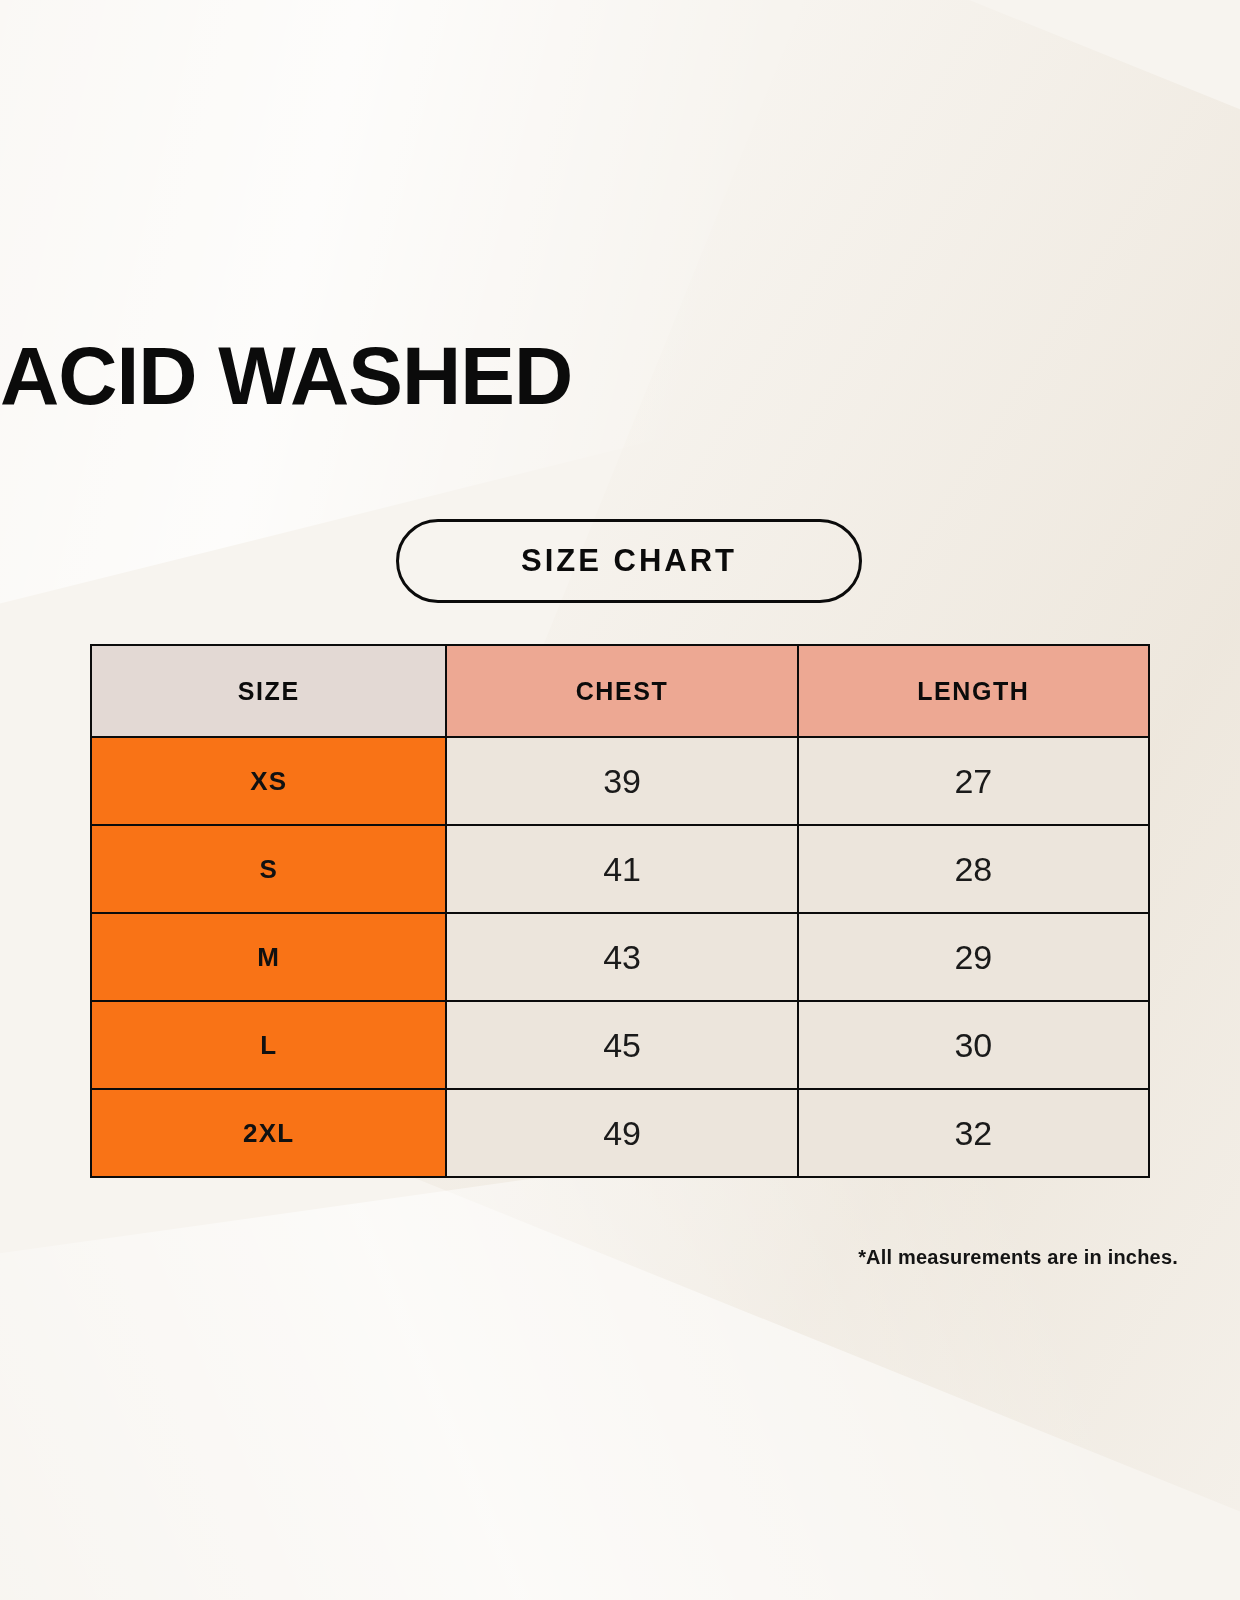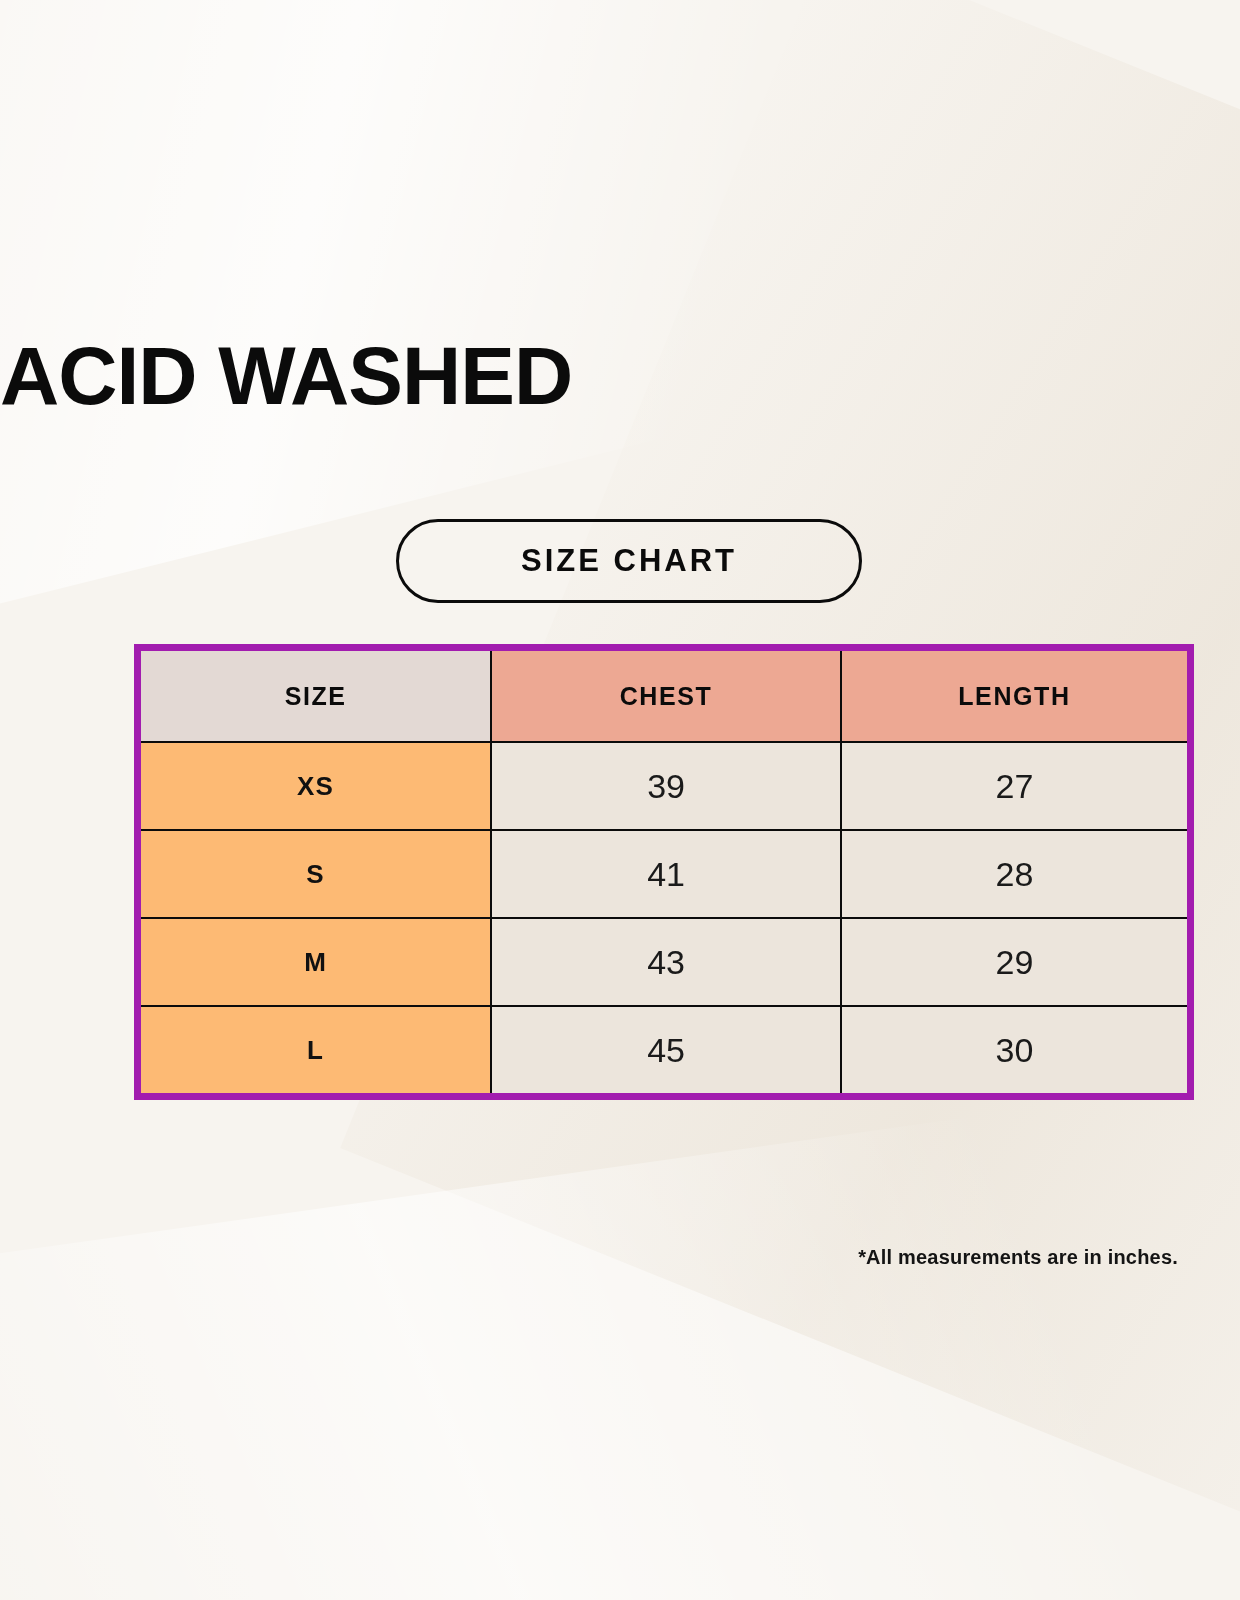--- a/index.html
+++ b/index.html
@@ -95,22 +95,21 @@
   .table-wrap {
     position: absolute;
     top: 644px;
     left: 90px;
     width: 1060px;
   }
   table.size-table {
     border-collapse: collapse;
     width: 1060px;
     table-layout: fixed;
-    border: 7px solid #a21caf;
-    margin-left: 44px;
+    border: 1px solid #a21caf;
   }
   table.size-table col.c-size  { width: 344px; }
   table.size-table col.c-chest { width: 340px; }
   table.size-table col.c-len   { width: 340px; }
 
   table.size-table th,
   table.size-table td {
     border: 2px solid #0b0b0b;
     height: 86px;
     text-align: center;
@@ -121,21 +120,21 @@
     height: 90px;
     font-size: 25px;
     font-weight: 700;
     letter-spacing: 1.6px;
     color: #0b0b0b;
   }
   th.head-size  { background: #e3d9d4; }
   th.head-meas  { background: #eda893; }
 
   td.cell-size {
-    background: #fdba74;
+    background: #f97316;
     font-size: 26px;
     font-weight: 700;
     letter-spacing: 1.2px;
   }
   td.cell-val {
     background: #ece5dc;
     font-size: 34px;
     font-weight: 400;
     color: #1a1a1a;
   }
@@ -200,19 +199,24 @@
         <tr>
           <td class="cell-size">M</td>
           <td class="cell-val">43</td>
           <td class="cell-val">29</td>
         </tr>
         <tr>
           <td class="cell-size">L</td>
           <td class="cell-val">45</td>
           <td class="cell-val">30</td>
         </tr>
+        <tr>
+          <td class="cell-size">2XL</td>
+          <td class="cell-val">49</td>
+          <td class="cell-val">32</td>
+        </tr>
       </tbody>
     </table>
   </div>
 
   <div class="footnote">*All measurements are in inches.</div>
 
 </div>
 
 </body></html>

